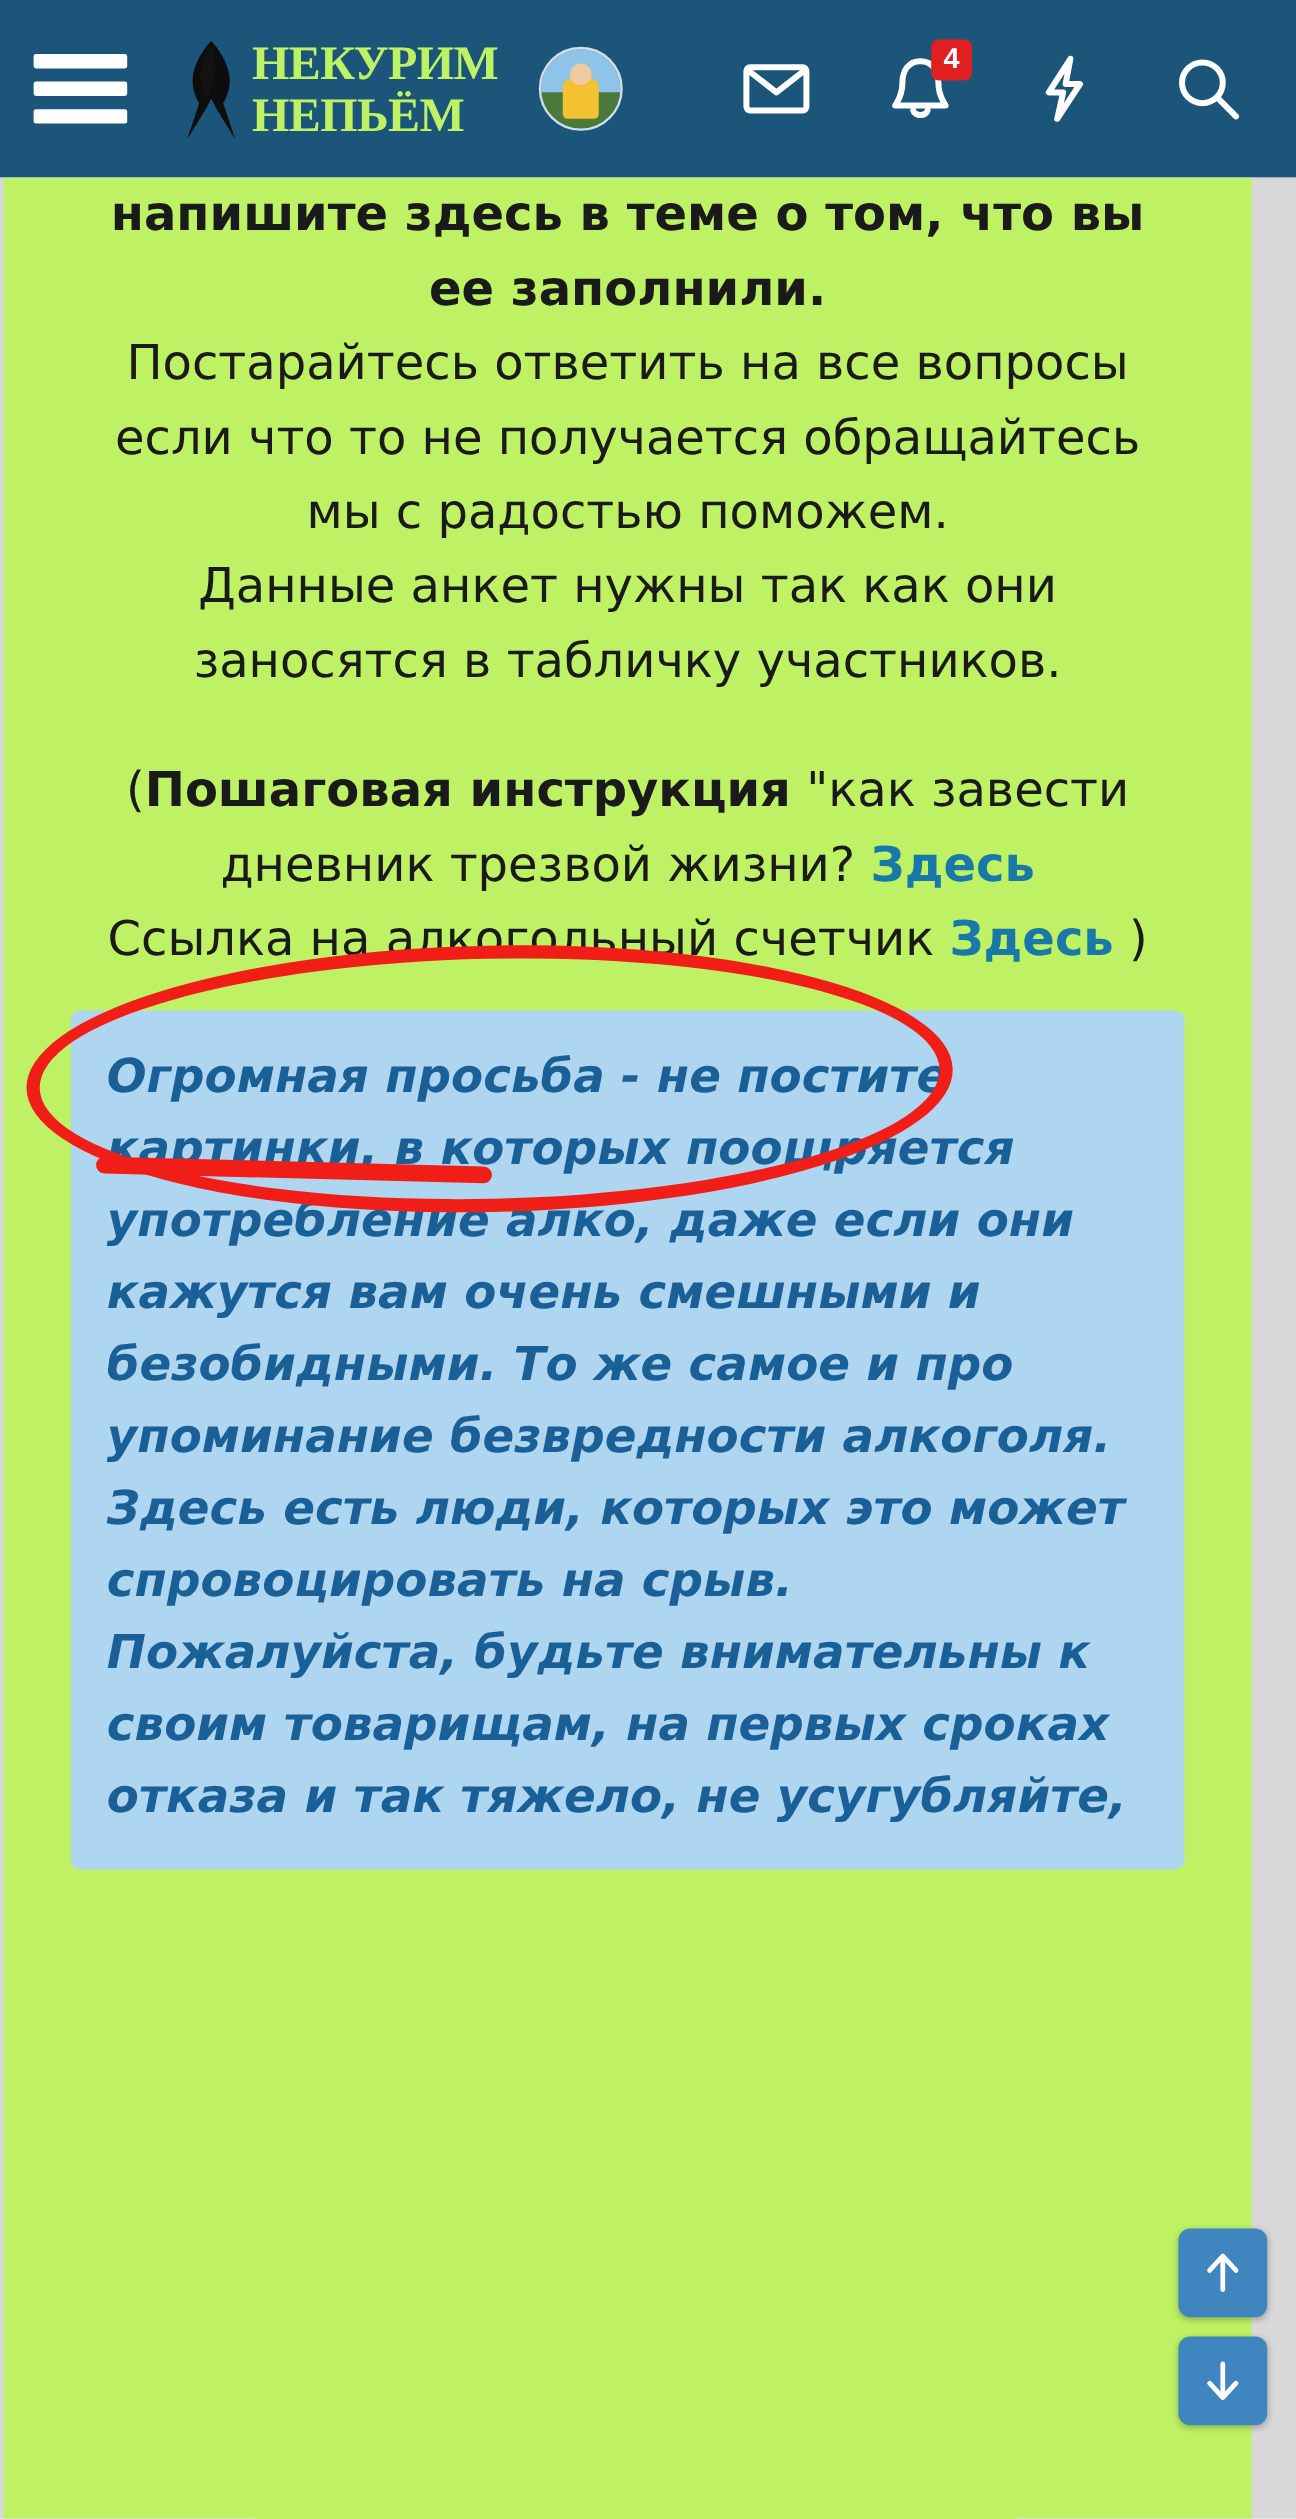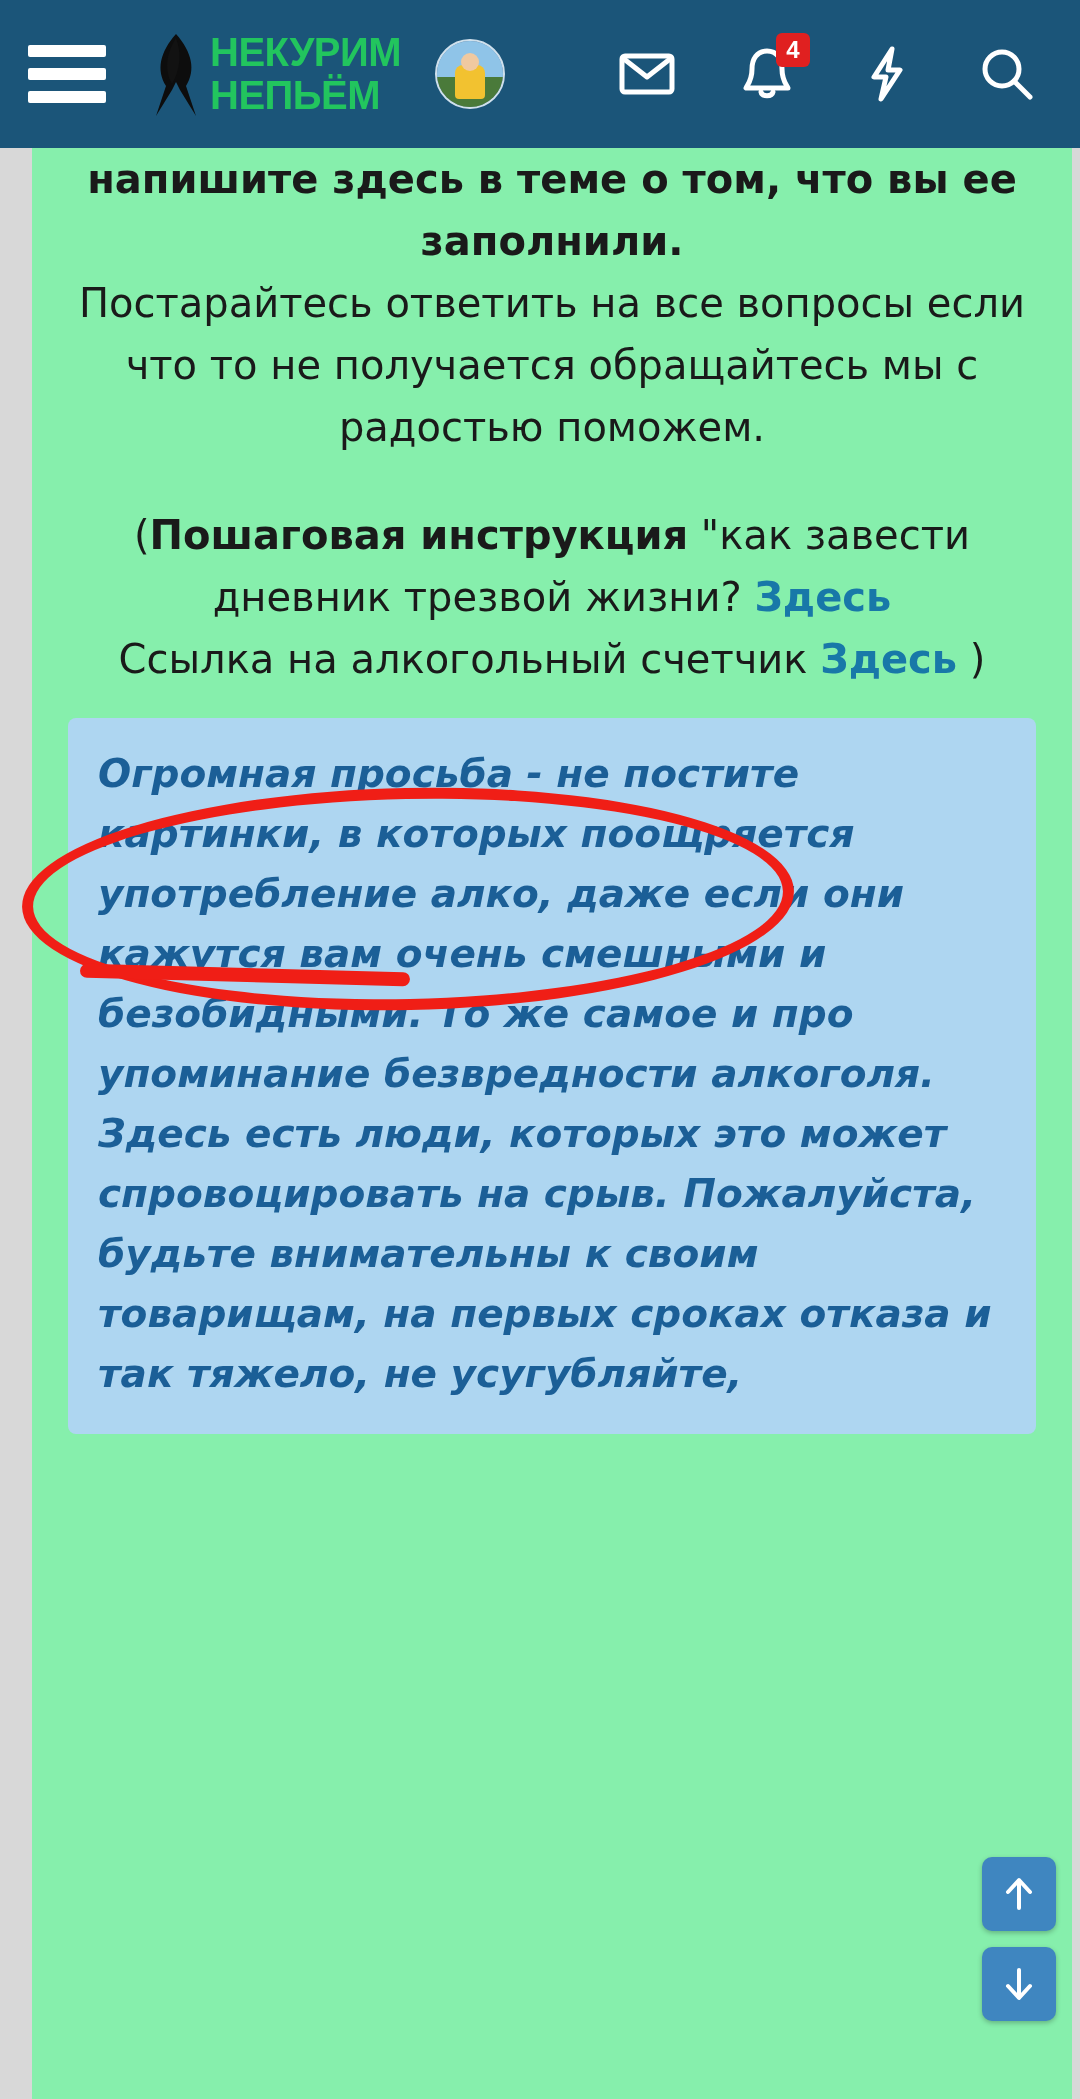--- a/index.html
+++ b/index.html
@@ -49,27 +49,28 @@
     margin-left: 22px;
     margin-right: 18px;
   }
   .ribbon {
     position: relative;
     width: 60px;
     height: 92px;
     margin-right: 4px;
   }
   .logo-text {
-    color: #22c55e;
+    color: #bef264;
     font-weight: bold;
     font-size: 40px;
     line-height: 43px;
     letter-spacing: -0.5px;
     white-space: pre-line;
     text-align: left;
+    font-family: Liberation Serif, serif;
   }
   .avatar {
     width: 66px;
     height: 66px;
     border-radius: 50%;
     margin-left: 16px;
     overflow: hidden;
     position: relative;
     background: #6a8fb0;
     border: 2px solid #cfe0ec;
@@ -118,26 +119,26 @@
     position: absolute;
     top: 148px; left: 0;
     width: 1080px;
     height: 1951px;
     background: #d8d8d8;
     overflow: hidden;
   }
   .post {
     position: absolute;
     top: 0;
-    left: 32px;
+    left: 3px;
     width: 1040px;
     height: 1951px;
-    background: #86efac;
+    background: #bef264;
     box-sizing: border-box;
-    padding: 0 36px;
+    padding: 0 56px;
   }
   .ptext {
     text-align: center;
     color: #1a1a1a;
     font-size: 40px;
     line-height: 62px;
     font-family: "DejaVu Sans", sans-serif;
   }
   .ptext.bold { font-weight: bold; }
   .gap { height: 46px; }
@@ -269,20 +270,21 @@
     </div>
 
   </div>
 </div>
 
 <div class="page">
   <div class="post">
 
     <div class="ptext bold">напишите здесь в теме о том, что вы ее заполнили.</div>
     <div class="ptext">Постарайтесь ответить на все вопросы если что то не получается обращайтесь мы с радостью поможем.</div>
+    <div class="ptext">Данные анкет нужны так как они заносятся в табличку участников.</div>
 
     <div class="gap"></div>
 
     <div class="ptext"><span>(</span><span class="strong-inline">Пошаговая инструкция</span><span> "как завести дневник трезвой жизни? </span><a class="link" href="#">Здесь</a></div>
 
     <div class="ptext"><span>Ссылка на алкогольный счетчик </span><a class="link" href="#">Здесь</a><span> )</span></div>
 
     <div class="notice">Огромная просьба - не постите картинки, в которых поощряется употребление алко, даже если они кажутся вам очень смешными и безобидными. То же самое и про упоминание безвредности алкоголя. Здесь есть люди, которых это может спровоцировать на срыв. Пожалуйста, будьте внимательны к своим товарищам, на первых сроках отказа и так тяжело, не усугубляйте,</div>
 
   </div>

